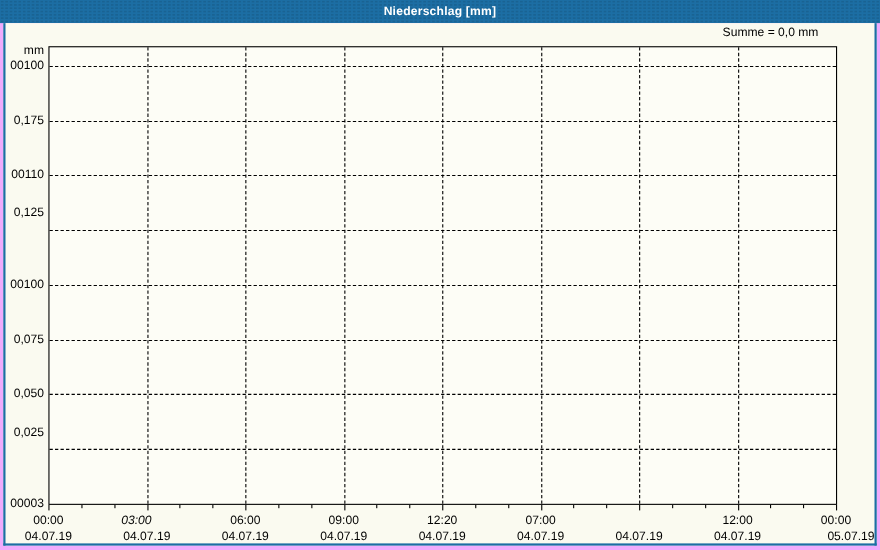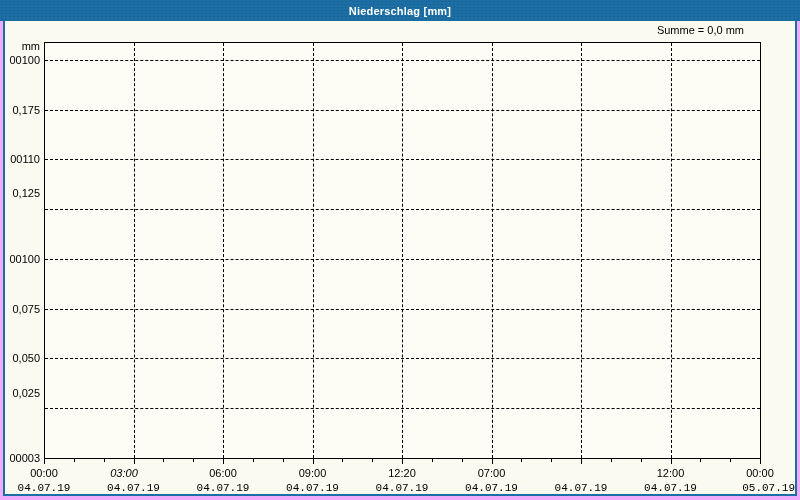--- a/index.html
+++ b/index.html
@@ -33,21 +33,21 @@
   .plot {
     position:absolute; left:44px; top:42px; width:717px; height:417px;
     border:1px solid #000;
   }
   .hgrid { position:absolute; left:0; width:715px; height:0; border-top:1px dashed #000; }
   .vgrid { position:absolute; top:0; height:415px; width:0; border-left:1px dashed #000; }
   .ylab { position:absolute; left:0; width:40px; height:12px; line-height:12px; text-align:right; }
   .xtick { position:absolute; width:1px; background:#000; top:459px; }
   .xtime, .xdate { position:absolute; width:70px; text-align:center; height:12px; line-height:12px; }
   .xtime { top:467px; }
-  .xdate { top:482px;font-family:Liberation Mono, monospace; }
+  .xdate { top:482px; }
 </style>
 </head>
 <body>
 
 <div class="panel" style="background: #f0abfc;">
   <div class="titlebar" id="titlebar" style="background-color: rgb(28, 110, 164);">
     <span>Niederschlag [mm]</span>
   </div>
   <div class="bodyframe" id="bodyframe" style="border-color: rgb(28, 110, 164); background: rgb(250, 250, 240);"></div>
   <div class="chart-layer">

